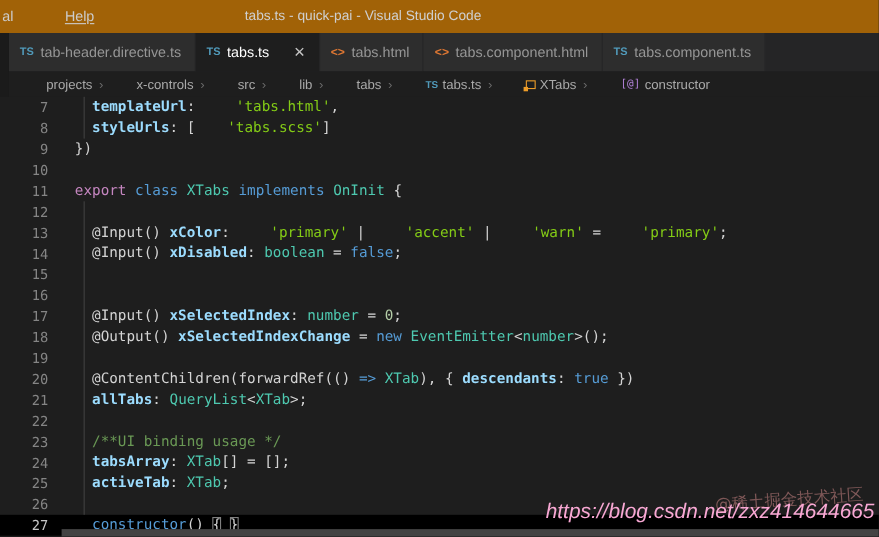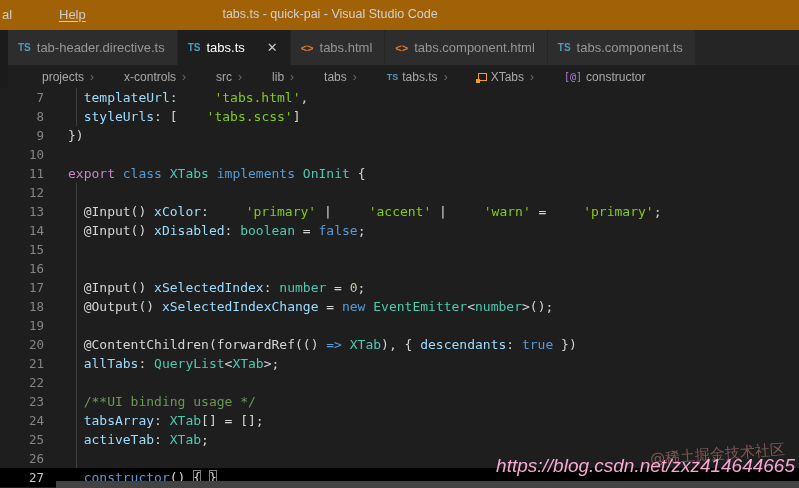--- a/index.html
+++ b/index.html
@@ -61,21 +61,21 @@
   .line.current { background:#000000; }
   .ln {
     flex:0 0 36px; text-align:right; color:#858585; font-size:12.5px;
     user-select:none;
   }
   .line.current .ln { color:#c6c6c6; }
   .code { padding-left:24px; font-size:13px; white-space:pre; color:#d4d4d4; }
   .tk-kw   { color:#569CD6; }
   .tk-ctrl { color:#C586C0; }
   .tk-type { color:#4EC9B0; }
-  .tk-prop { color:#9CDCFE; }
+  .tk-prop { color:#9CDCFE;font-weight:bold; }
   .tk-str  { color:#84cc16;margin-left:29px; }
   .tk-cmt  { color:#6A9955; }
   .tk-num  { color:#B5CEA8; }
   .tk-pl   { color:#D4D4D4; }
   .tk-brkt { color:#D4D4D4; outline:1px solid #7f7f7f; outline-offset:-1px; }
   .indent-guide { position:absolute; width:1px; background:#404040; left:76px; }
   .guide-a { top:0;   height:38px; }
   .guide-b { top:95px; height:285px; }
   
   .hscrollbar {

